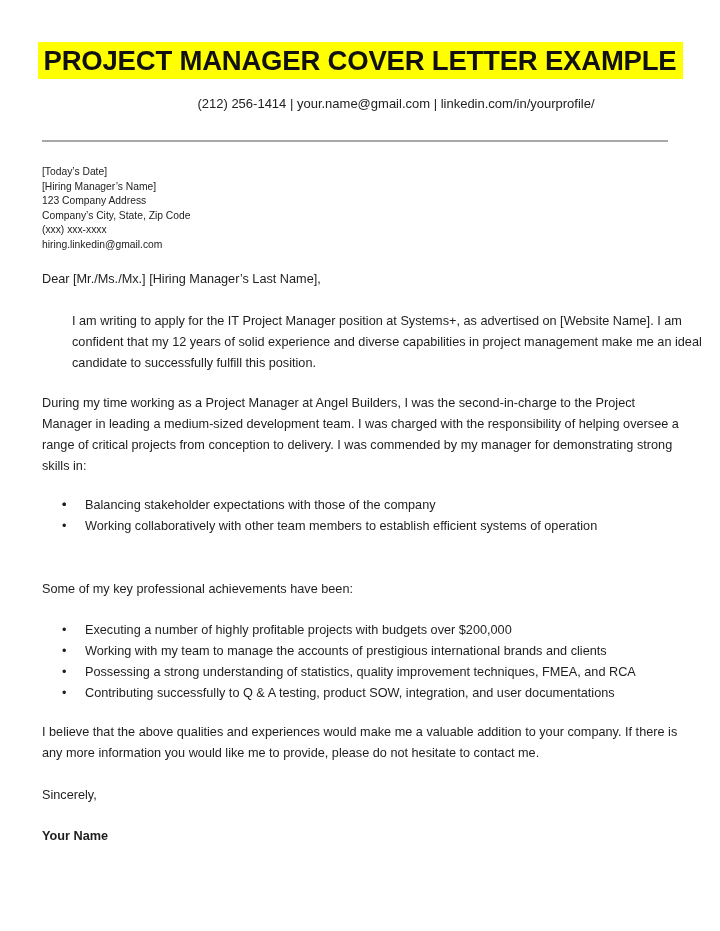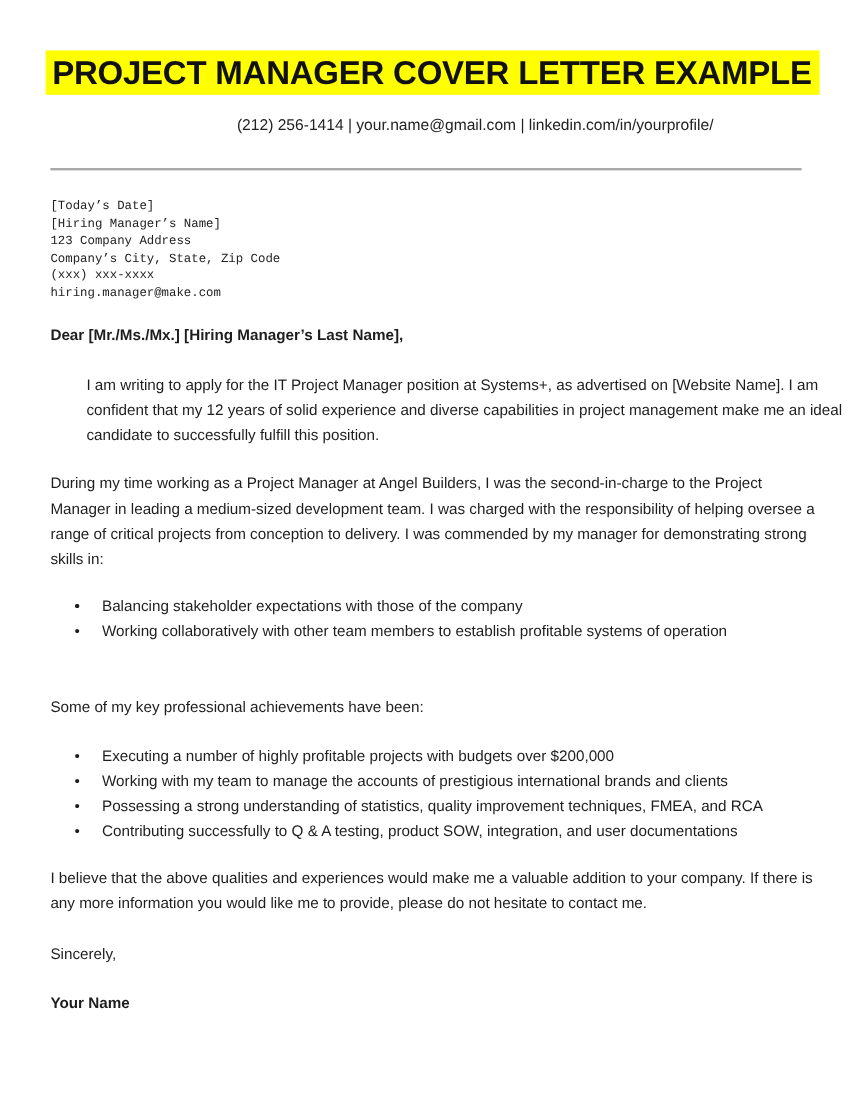--- a/index.html
+++ b/index.html
@@ -4,21 +4,21 @@
 <style>
   html, body { margin: 0; padding: 0; background: #ffffff; }
   body { width: 720px; height: 931px; position: relative; overflow: hidden;
          font-family: "Liberation Sans", "DejaVu Sans", sans-serif; color: #1a1a1a; }
   .title-wrap { position: absolute; top: 42px; left: 0; width: 720px; text-align: center; }
   .title { display: inline-block; background: #ffff00; font-weight: bold; font-size: 27.5px;
            line-height: 37px; padding: 0 6px; letter-spacing: -0.2px; color: #111; }
   .contact { position: absolute; top: 96px; left: 0; width: 720px; text-align: center;
              font-size: 13px; color: #222; margin-left: 36px; }
   .rule { position: absolute; top: 140px; left: 42px; width: 626px; height: 2px; background: #a8a8a8; }
-  .address { position: absolute; top: 165px; left: 42px; font-size: 10.3px; line-height: 14.5px; color: #222; font-family: Liberation Mono, monospace; }
+  .address { position: absolute; top: 165px; left: 42px; font-size: 10.3px; line-height: 14.5px; color: #222; }
   .address div { white-space: nowrap; }
   .body-text { position: absolute; left: 42px; width: 640px; font-size: 12.7px; line-height: 21px; color: #1e1e1e; }
   .p { margin: 0; }
   ul.bullets { position: absolute; left: 42px; width: 640px; margin: 0; padding: 0; list-style: none;
                font-size: 12.7px; line-height: 21px; color: #1e1e1e; }
   ul.bullets li { position: relative; padding-left: 43px; white-space: nowrap; }
   ul.bullets li .dot { position: absolute; left: 20px; top: 0; }
   .sign-name { font-weight: bold; }
 </style>
 </head>
@@ -31,39 +31,39 @@
 <div class="contact">(212) 256-1414 | your.name@gmail.com | linkedin.com/in/yourprofile/</div>
 
 <div class="rule"></div>
 
 <div class="address">
   <div>[Today’s Date]</div>
   <div>[Hiring Manager’s Name]</div>
   <div>123 Company Address</div>
   <div>Company’s City, State, Zip Code</div>
   <div>(xxx) xxx-xxxx</div>
-  <div>hiring.manager@make.com</div>
+  <div>hiring.linkedin@gmail.com</div>
 </div>
 
-<div class="body-text" style="top: 269px; font-weight: bold;">
+<div class="body-text" style="top: 269px;">
   <p class="p">Dear [Mr./Ms./Mx.] [Hiring Manager’s Last Name],</p>
 </div>
 
 <div class="body-text" style="top: 311px; margin-left: 30px;">
   <p class="p">I am writing to apply for the IT Project Manager position at Systems+, as advertised on [Website Name]. I am confident that my 12 years of solid experience and diverse capabilities in project management make me an ideal candidate to successfully fulfill this position.</p>
 </div>
 
 <div class="body-text" style="top: 393px;">
   <p class="p">During my time working as a Project Manager at Angel Builders, I was the second-in-charge to the Project Manager in leading a medium-sized development team. I was charged with the responsibility of helping oversee a range of critical projects from conception to delivery. I was commended by my manager for demonstrating strong skills in:</p>
 </div>
 
 <ul class="bullets" style="top: 495px;">
   <li><span class="dot">•</span></li>
   <li><span class="dot">•</span><span>Balancing stakeholder expectations with those of the company</span></li>
-  <li><span class="dot">•</span><span>Working collaboratively with other team members to establish profitable systems of operation</span></li>
+  <li><span class="dot">•</span><span>Working collaboratively with other team members to establish efficient systems of operation</span></li>
 </ul>
 
 <div class="body-text" style="top: 579px;">
   <p class="p">Some of my key professional achievements have been:</p>
 </div>
 
 <ul class="bullets" style="top: 620px;">
   <li><span class="dot">•</span><span>Executing a number of highly profitable projects with budgets over $200,000</span></li>
   <li><span class="dot">•</span><span>Working with my team to manage the accounts of prestigious international brands and clients</span></li>
   <li><span class="dot">•</span><span>Possessing a strong understanding of statistics, quality improvement techniques, FMEA, and RCA</span></li>

